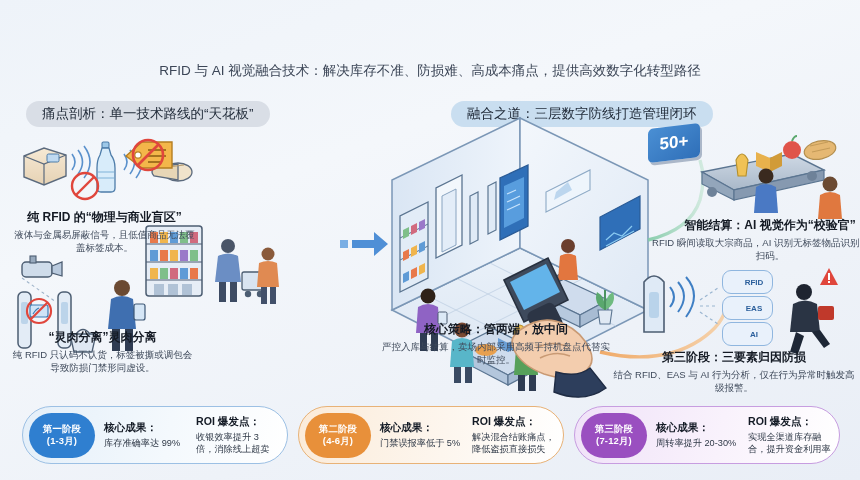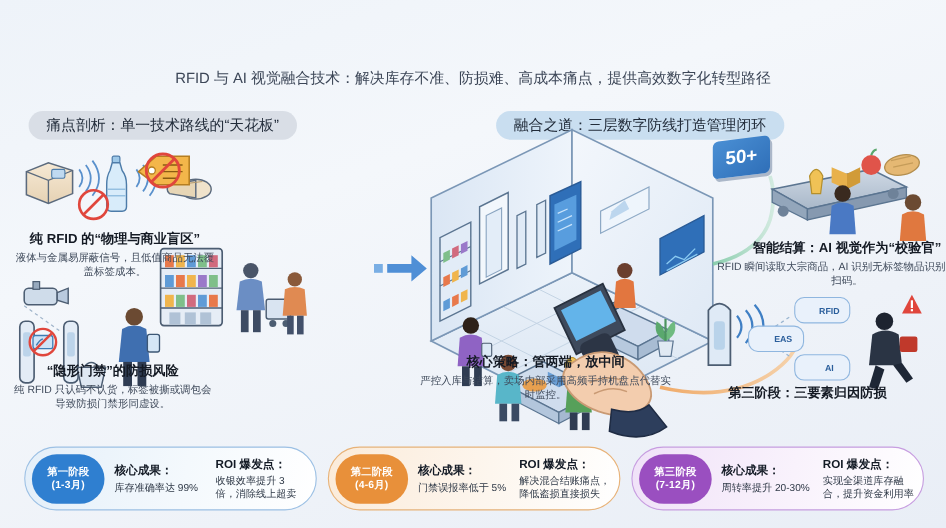--- a/index.html
+++ b/index.html
@@ -454,46 +454,47 @@
         <path d="M700,300 L718,288"></path>
           <path d="M700,306 L718,306"></path>
           <path d="M700,312 L718,324"></path>
       </g>
     </g>
   </svg>
 
   <div class="tag50">50+</div>
 
   <div class="chip" style="left:722px;top:270px;width:36px;height:22px;">RFID</div>
-  <div class="chip" style="left:680px;top:296px;width:36px;height:22px;">EAS</div>
+  <div class="chip" style="left:722px;top:296px;width:36px;height:22px;">EAS</div>
   <div class="chip" style="left:722px;top:322px;width:36px;height:22px;">AI</div>
 
   <div class="cap cap-a">
     <h4>纯 RFID 的“物理与商业盲区”</h4>
     <p>液体与金属易屏蔽信号，且低值商品无法覆盖标签成本。</p>
   </div>
 
 
   <div class="cap cap-c">
-    <h4>“隐形门禁”的防损风险</h4>
+    <h4>“灵肉分离”灵肉分离</h4>
     <p>纯 RFID 只认码不认货，标签被撕或调包会导致防损门禁形同虚设。</p>
   </div>
 
   <div class="cap cap-mid">
     <h4>核心策略：管两端，放中间</h4>
     <p>严控入库与结算，卖场内部采用高频手持机盘点代替实时监控。</p>
   </div>
 
   <div class="cap cap-d">
     <h4>智能结算：AI 视觉作为“校验官”</h4>
     <p>RFID 瞬间读取大宗商品，AI 识别无标签物品识别并引导扫码。</p>
   </div>
 
   <div class="cap cap-e">
     <h4>第三阶段：三要素归因防损</h4>
+    <p>结合 RFID、EAS 与 AI 行为分析，仅在行为异常时触发高级报警。</p>
   </div>
 
 
   <div class="roi-row">
 
     <div class="roi-card c1">
       <div class="roi-badge b1">
         <span>第一阶段</span>
         <span>(1-3月)</span>
       </div>

